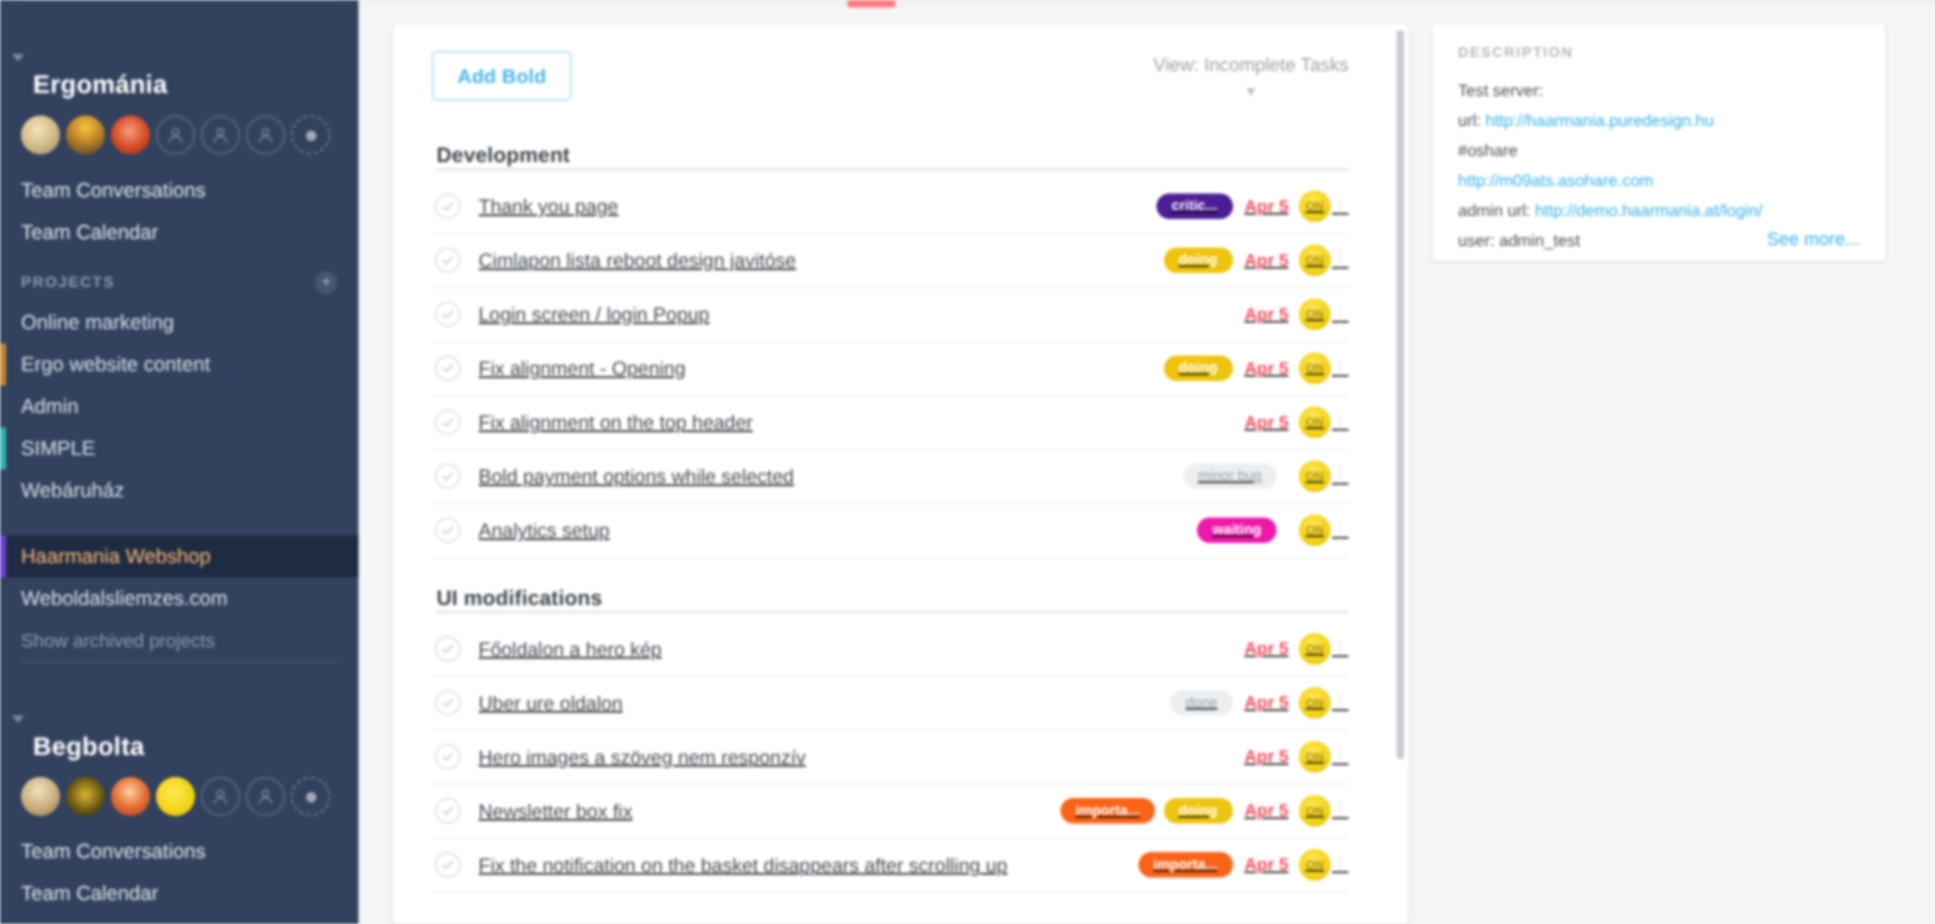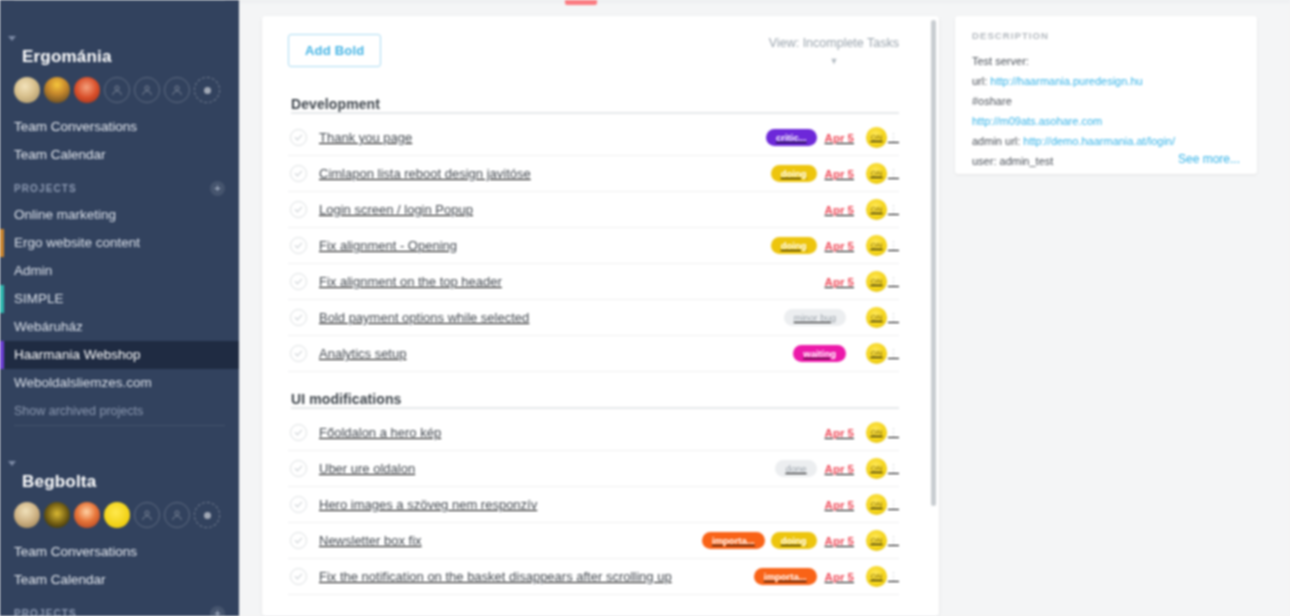--- a/index.html
+++ b/index.html
@@ -86,21 +86,21 @@
     display: flex; align-items: center; justify-content: center;
     font-size: 11px; line-height: 1;
   }
   .proj {
     position: relative; display: block; color: #dbe1ea; font-size: 13.5px;
     padding: 7px 14px 7px 14px; line-height: 14px; cursor: pointer;
   }
   .proj .strip {
     position: absolute; left: 0; top: 0; bottom: 0; width: 4px;
   }
-  .proj.active { background: #1f2b42; color: #ffffff; }
+  .proj.active { background: #1f2b42; color: #fdba74; margin-top: 16px; }
   .proj.muted { color: #8c99b1; font-size: 12.5px; }
 
   
   .main-card {
     position: absolute; left: 262px; top: 16px;
     width: 677px; height: 600px;
     background: #ffffff; border-radius: 3px;
     box-shadow: 0 1px 3px rgba(0,0,0,0.10);
     overflow: hidden;
   }
@@ -149,21 +149,21 @@
   }
   .tags { display: flex; align-items: center; gap: 6px; flex: none; margin-right: 8px; }
   .tag {
     font-size: 9.5px; font-weight: bold; color: #fff;
     border-radius: 9px; padding: 3px 10px; line-height: 11px;
     white-space: nowrap; max-width: 74px; overflow: hidden; text-overflow: ellipsis;
   }
   .tag.grey { background: #eceef0; color: #9aa2aa; font-weight: normal; }
   .due {
     font-size: 11.5px; font-weight: bold; color: #ef4b5a;
-    flex: none; margin-right: 12px; white-space: nowrap;
+    flex: none; margin-right: 7px; white-space: nowrap;
   }
   .assignee {
     width: 21px; height: 21px; border-radius: 50%; flex: none;
     background: radial-gradient(circle at 45% 38%, #ffe95c 0%, #f4d318 55%, #dcbb06 100%);
     display: flex; align-items: center; justify-content: center;
     font-size: 8px; font-weight: bold; color: #a98f12;
   }
   .row-dots { width: 12px; text-align: right; color: #cdd2d7; font-size: 11px; flex: none; }
 
   
@@ -304,21 +304,21 @@
         <div>
           <div class="sec-head"><div class="rule"></div><span class="t">Development</span></div>
           <div class="task-row">
             <span class="chk">
               <svg width="9" height="9" viewBox="0 0 10 10">
                 <path d="M1.6 5.2 L3.9 7.4 L8.4 2.6" fill="none" stroke="#d3d7db" stroke-width="1.5" stroke-linecap="round" stroke-linejoin="round"></path>
               </svg>
             </span>
             <span class="task-title">Thank you page</span>
             <span class="tags">
-              <span class="tag" style="background:#6d28d9">critic...</span>
+              <span class="tag" style="background:#4c1d95">critic...</span>
             </span>
             <span class="due">Apr 5</span>
             <span class="assignee">ON</span>
             <span class="row-dots">⋮</span>
           </div>
           <div class="task-row">
             <span class="chk">
               <svg width="9" height="9" viewBox="0 0 10 10">
                 <path d="M1.6 5.2 L3.9 7.4 L8.4 2.6" fill="none" stroke="#d3d7db" stroke-width="1.5" stroke-linecap="round" stroke-linejoin="round"></path>
               </svg>

